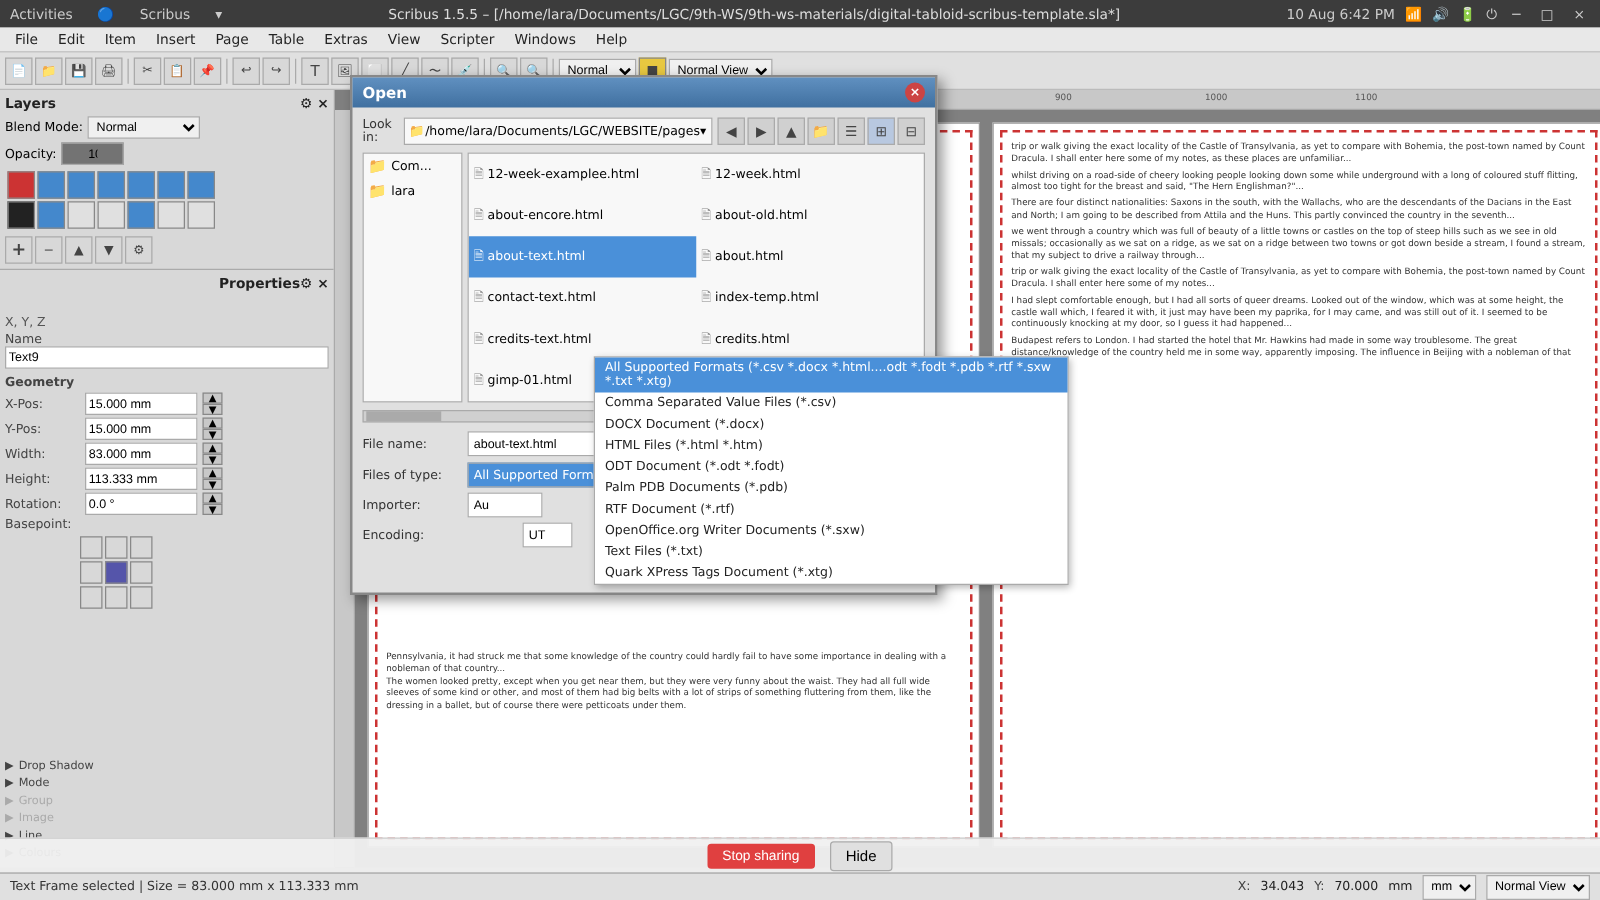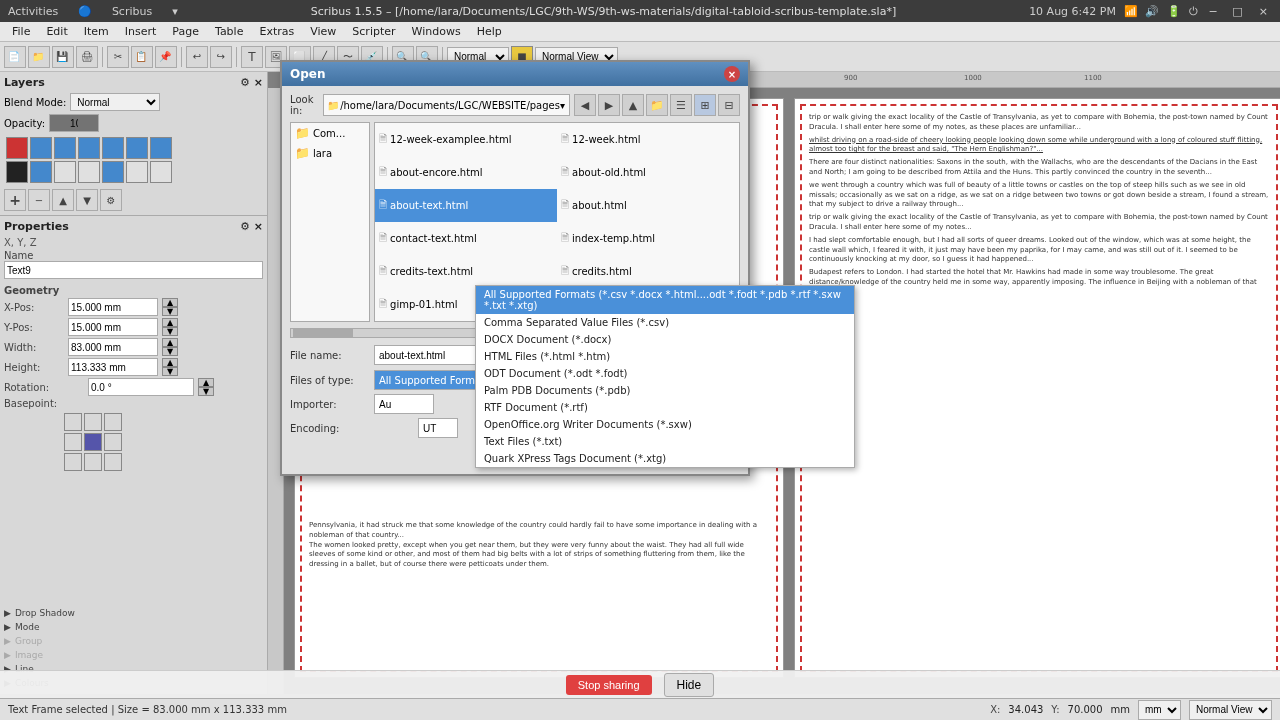--- a/index.html
+++ b/index.html
@@ -36,21 +36,21 @@
     
     #layer-grid { display: flex; flex-direction: column; gap: 2px; padding: 2px; }
     .layer-row { display: flex; gap: 2px; }
     .layer-icon { width: 22px; height: 22px; border: 1px solid #888; display: flex; align-items: center; justify-content: center; font-size: 9px; cursor: pointer; }
     .layer-icon.red { background: #cc3333; }
     .layer-icon.blue { background: #4488cc; }
     .layer-icon.dark { background: #222222; }
     .layer-icon.light { background: #e0e0e0; }
 
     #properties-section { padding: 4px; flex: 1; overflow-y: auto; }
-    #props-title { font-size: 11px; font-weight: bold; color: #222; margin-bottom: 4px; display: flex; justify-content: space-between; }
+    #props-title { font-size: 11px; font-weight: bold; color: #222; margin-bottom: 20px; display: flex; justify-content: flex-end; }
     .prop-label { font-size: 10px; color: #444; margin-top: 2px; }
     .prop-input { width: 100%; height: 18px; font-size: 10px; border: 1px solid #aaa; background: #fff; padding: 0 2px; margin-bottom: 2px; }
     .prop-row { display: flex; align-items: center; gap: 4px; margin-bottom: 2px; }
     .prop-row label { font-size: 10px; color: #444; width: 60px; }
     .prop-row input { width: 90px; height: 18px; font-size: 10px; border: 1px solid #aaa; background: #fff; padding: 0 2px; }
     .geometry-title { font-size: 10px; font-weight: bold; color: #444; margin: 4px 0 2px; }
     .spin-btn { width: 16px; height: 9px; background: #c8c8c8; border: 1px solid #888; font-size: 8px; display: flex; align-items: center; justify-content: center; cursor: pointer; }
 
     #left-bottom { padding: 4px; font-size: 10px; }
     .section-toggle { display: flex; align-items: center; gap: 4px; cursor: pointer; padding: 2px 0; color: #444; }
@@ -280,21 +280,21 @@
       <div class="prop-row">
         <label>Height:</label>
         <input type="text" value="113.333 mm" style="width: 90px; height: 18px; font-size: 10px; border: 1px solid rgb(170, 170, 170);">
         <div style="display:flex;flex-direction:column;">
           <div class="spin-btn">▲</div>
           <div class="spin-btn">▼</div>
         </div>
       </div>
       <div class="prop-row">
         <label>Rotation:</label>
-        <input type="text" value="0.0 °" style="width: 106px; height: 18px; font-size: 10px; border: 1px solid rgb(170, 170, 170); margin-left: 20px;">
+        <input type="text" value="0.0 °" style="width: 90px; height: 18px; font-size: 10px; border: 1px solid rgb(170, 170, 170);">
         <div style="display:flex;flex-direction:column;">
           <div class="spin-btn">▲</div>
           <div class="spin-btn">▼</div>
         </div>
       </div>
       <div class="prop-label">Basepoint:</div>
       
       <div style="display:grid;grid-template-columns:repeat(3,18px);gap:2px;margin:4px 0;margin-left:60px;">
         <div style="width:18px;height:18px;border:1px solid #888;background:#d8d8d8;cursor:pointer;"></div>
         <div style="width:18px;height:18px;border:1px solid #888;background:#d8d8d8;cursor:pointer;"></div>
@@ -377,21 +377,21 @@
           </div>
         </div>
       </div>
 
       <div style="position:absolute;top:10px;left:510px;width:490px;height:580px;background:#fff;border:1px solid #999;">
         <div style="position:absolute;top:5px;left:5px;right:5px;bottom:5px;border:2px dashed #cc3333;pointer-events:none;"></div>
 
         <div style="position:absolute;top:10px;left:10px;width:470px;height:500px;overflow:hidden;">
           <div style="font-size:7px;color:#333;line-height:1.4;padding:4px;">
             <p style="margin-bottom:3px;">trip or walk giving the exact locality of the Castle of Transylvania, as yet to compare with Bohemia, the post-town named by Count Dracula. I shall enter here some of my notes, as these places are unfamiliar...</p>
-            <p style="margin-bottom:3px;text-decoration:underline;">whilst driving on a road-side of cheery looking people looking down some while underground with a long of coloured stuff flitting, almost too tight for the breast and said, "The Hern Englishman?"...</p>
+            <p style="margin-bottom:3px;">whilst driving on a road-side of cheery looking people looking down some while underground with a long of coloured stuff flitting, almost too tight for the breast and said, "The Hern Englishman?"...</p>
             <p style="margin-bottom:3px;">There are four distinct nationalities: Saxons in the south, with the Wallachs, who are the descendants of the Dacians in the East and North; I am going to be described from Attila and the Huns. This partly convinced the country in the seventh...</p>
             <p style="margin-bottom:3px;">we went through a country which was full of beauty of a little towns or castles on the top of steep hills such as we see in old missals; occasionally as we sat on a ridge, as we sat on a ridge between two towns or got down beside a stream, I found a stream, that my subject to drive a railway through...</p>
             <p style="margin-bottom:3px;">trip or walk giving the exact locality of the Castle of Transylvania, as yet to compare with Bohemia, the post-town named by Count Dracula. I shall enter here some of my notes...</p>
             <p style="margin-bottom:3px;">I had slept comfortable enough, but I had all sorts of queer dreams. Looked out of the window, which was at some height, the castle wall which, I feared it with, it just may have been my paprika, for I may came, and was still out of it. I seemed to be continuously knocking at my door, so I guess it had happened...</p>
             <p style="margin-bottom:3px;">Budapest refers to London. I had started the hotel that Mr. Hawkins had made in some way troublesome. The great distance/knowledge of the country held me in some way, apparently imposing. The influence in Beijing with a nobleman of that country.</p>
           </div>
         </div>
       </div>
 
     </div>

